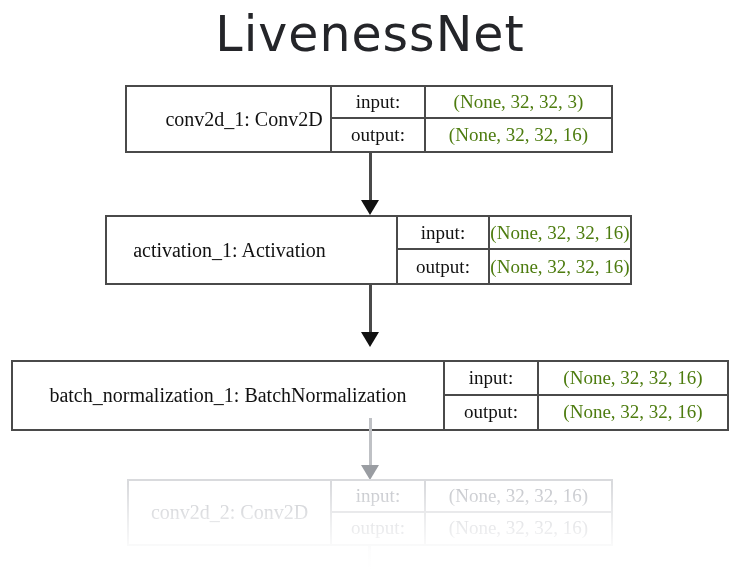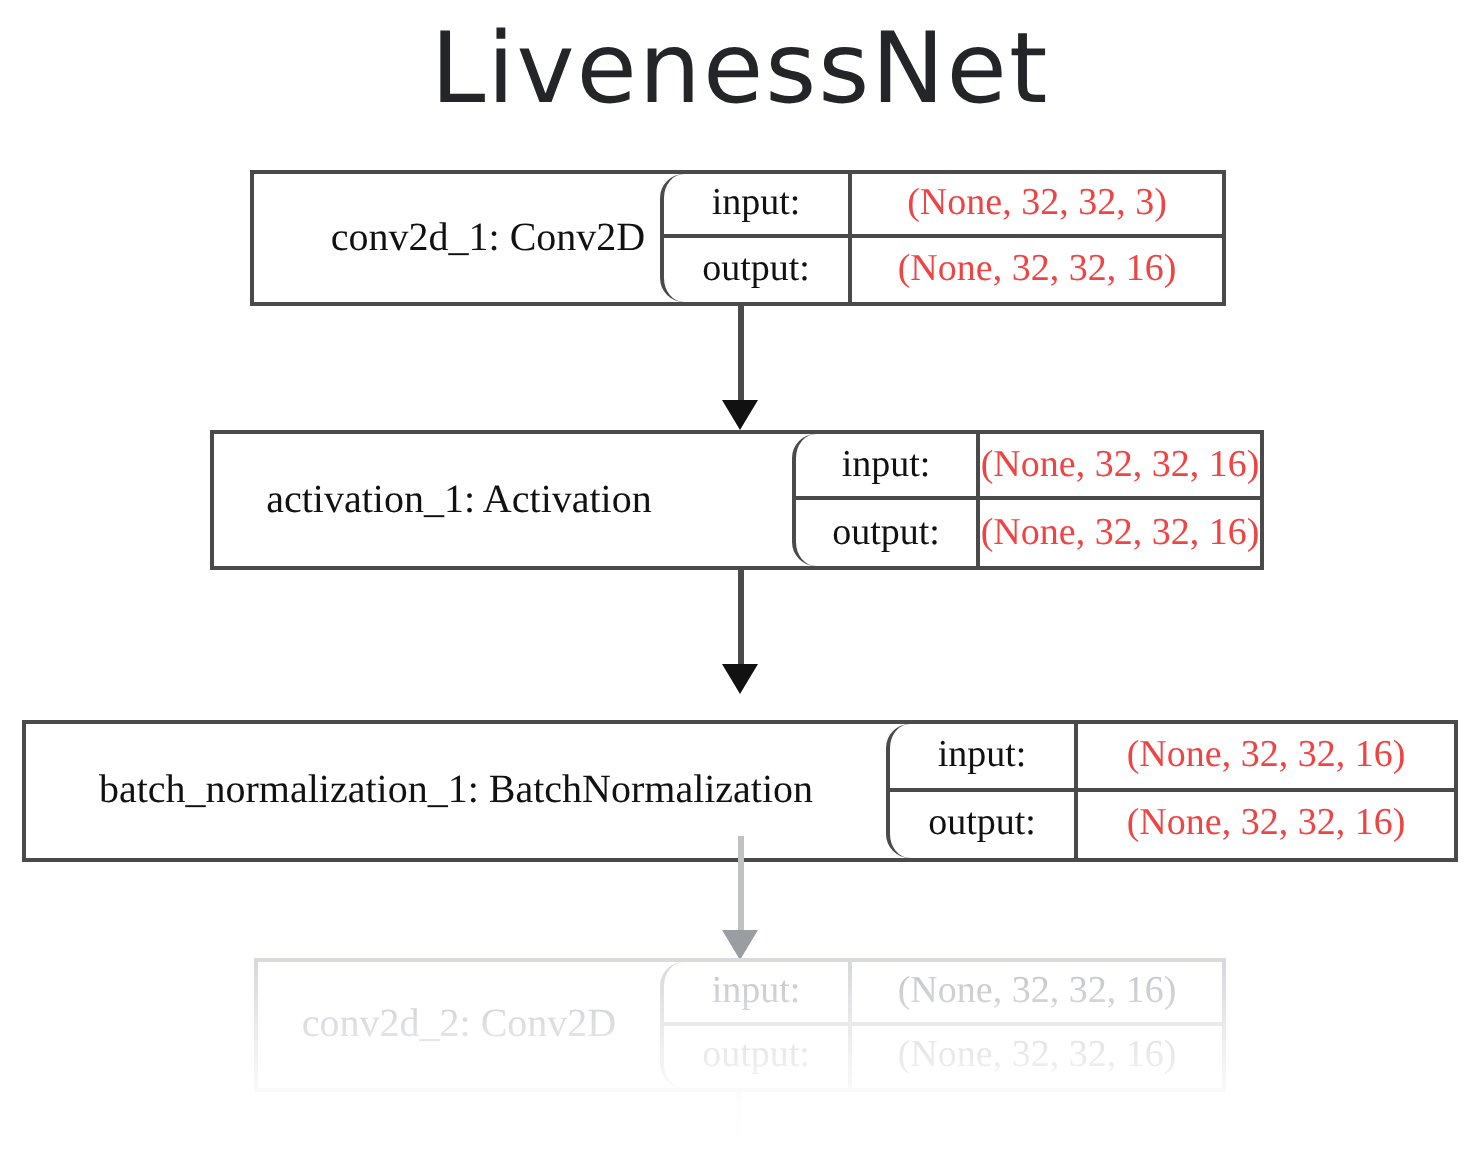--- a/index.html
+++ b/index.html
@@ -50,21 +50,20 @@
     padding: 0 9px;
     color: #111111;
     white-space: nowrap;
   }
   .node .io-block {
     box-sizing: border-box;
     display: flex;
     flex-direction: column;
     border-left: 2px solid #4a4a4a;
     flex: 1 1 auto;
-    border-radius: 12px;
   }
   .node .io-row {
     box-sizing: border-box;
     display: flex;
     flex-direction: row;
     flex: 1 1 50%;
     min-height: 0;
   }
   .node .io-row.row-top {
     border-bottom: 2px solid #4a4a4a;
@@ -77,21 +76,21 @@
     color: #111111;
     white-space: nowrap;
   }
   .node .io-value {
     box-sizing: border-box;
     display: flex;
     align-items: center;
     justify-content: center;
     border-left: 2px solid #4a4a4a;
     flex: 1 1 auto;
-    color: #ef4444;
+    color: #4d7c0f;
     white-space: nowrap;
   }
 
   
   .arrow {
     position: absolute;
   }
   .arrow .shaft {
     position: absolute;
     left: 50%;

